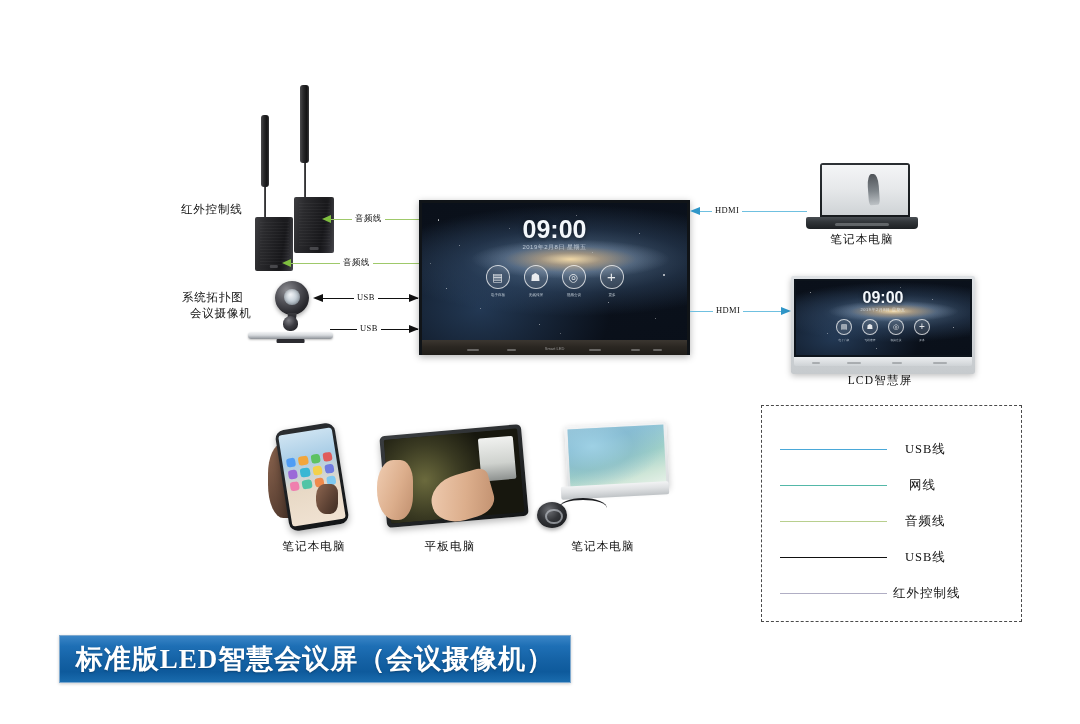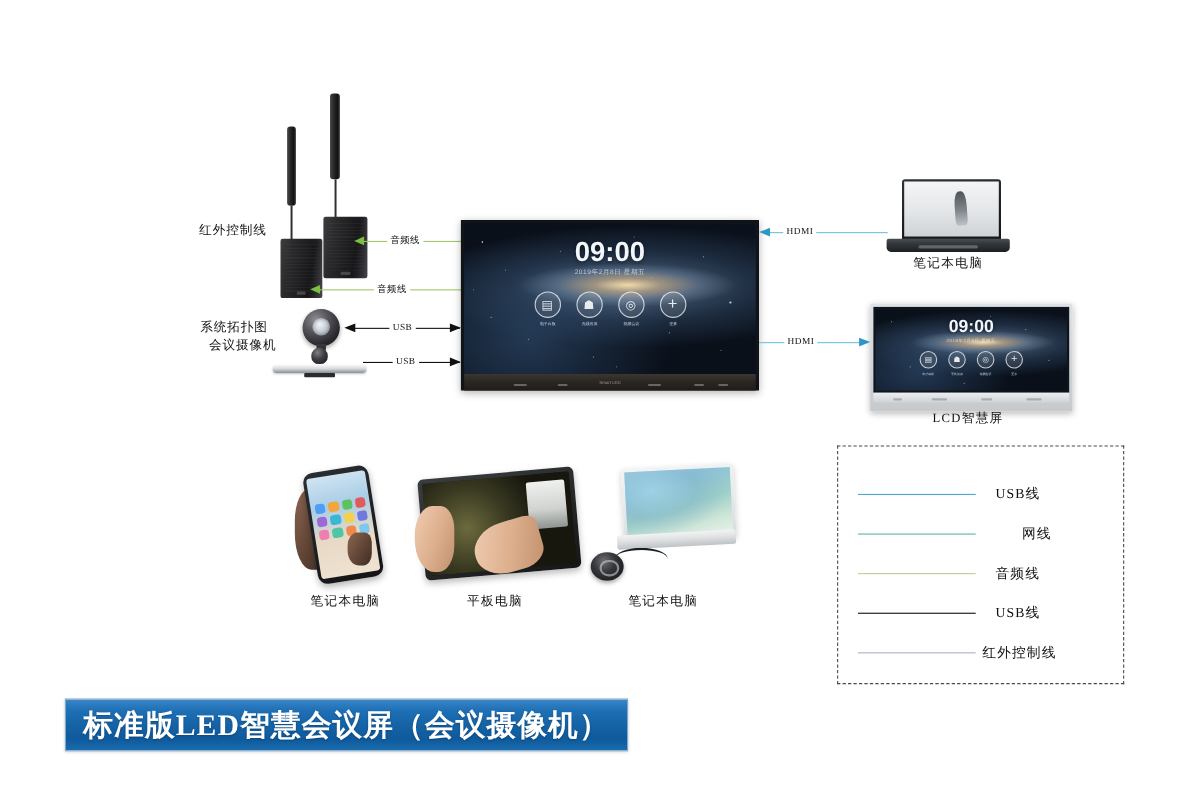--- a/index.html
+++ b/index.html
@@ -461,21 +461,21 @@
 </div>
 <div class="abs lbl lbl-dev" style="left:537px;top:539px;width:132px;">笔记本电脑</div>
 
 <div class="abs legend" style="left:761px;top:405px;width:259px;height:215px;">
   <div class="legend-row" style="position:absolute;left:18px;top:35px;">
     <div class="legend-swatch" style="width:107px;border-top-color:#4aa8d8;"></div>
     <div class="legend-text" style="margin-left:18px;">USB线</div>
   </div>
   <div class="legend-row" style="position:absolute;left:18px;top:71px;">
     <div class="legend-swatch" style="width:107px;border-top-color:#54b8a8;"></div>
-    <div class="legend-text" style="margin-left:42px;">网线</div>
+    <div class="legend-text" style="margin-left:22px;">网线</div>
   </div>
   <div class="legend-row" style="position:absolute;left:18px;top:107px;">
     <div class="legend-swatch" style="width:107px;border-top-color:#b8cf8e;"></div>
     <div class="legend-text" style="margin-left:18px;">音频线</div>
   </div>
   <div class="legend-row" style="position:absolute;left:18px;top:143px;">
     <div class="legend-swatch" style="width:107px;border-top-color:#111111;"></div>
     <div class="legend-text" style="margin-left:18px;">USB线</div>
   </div>
   <div class="legend-row" style="position:absolute;left:18px;top:179px;">

